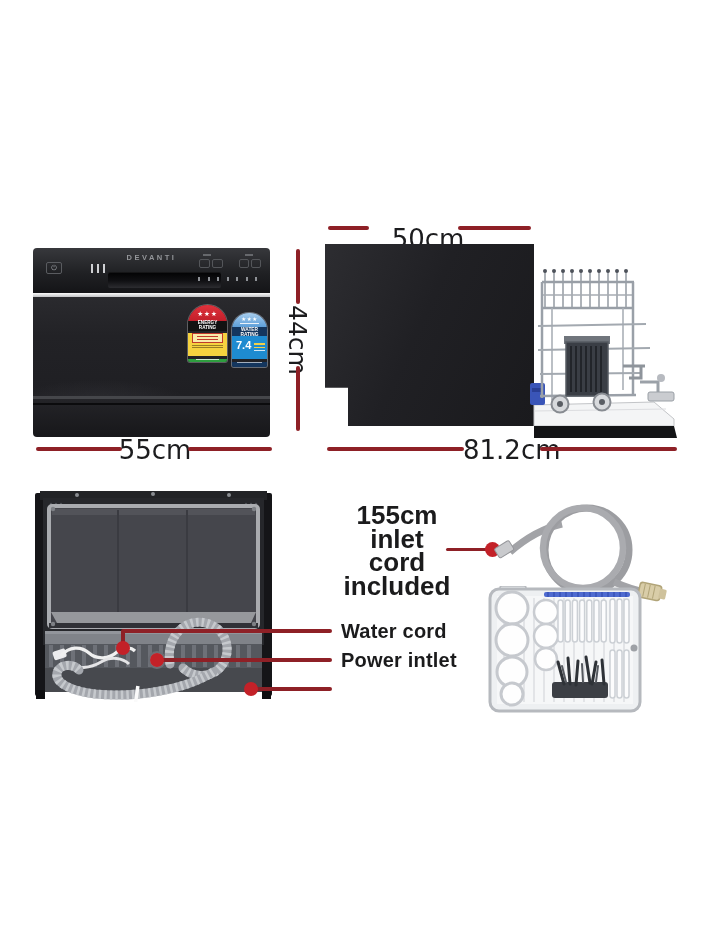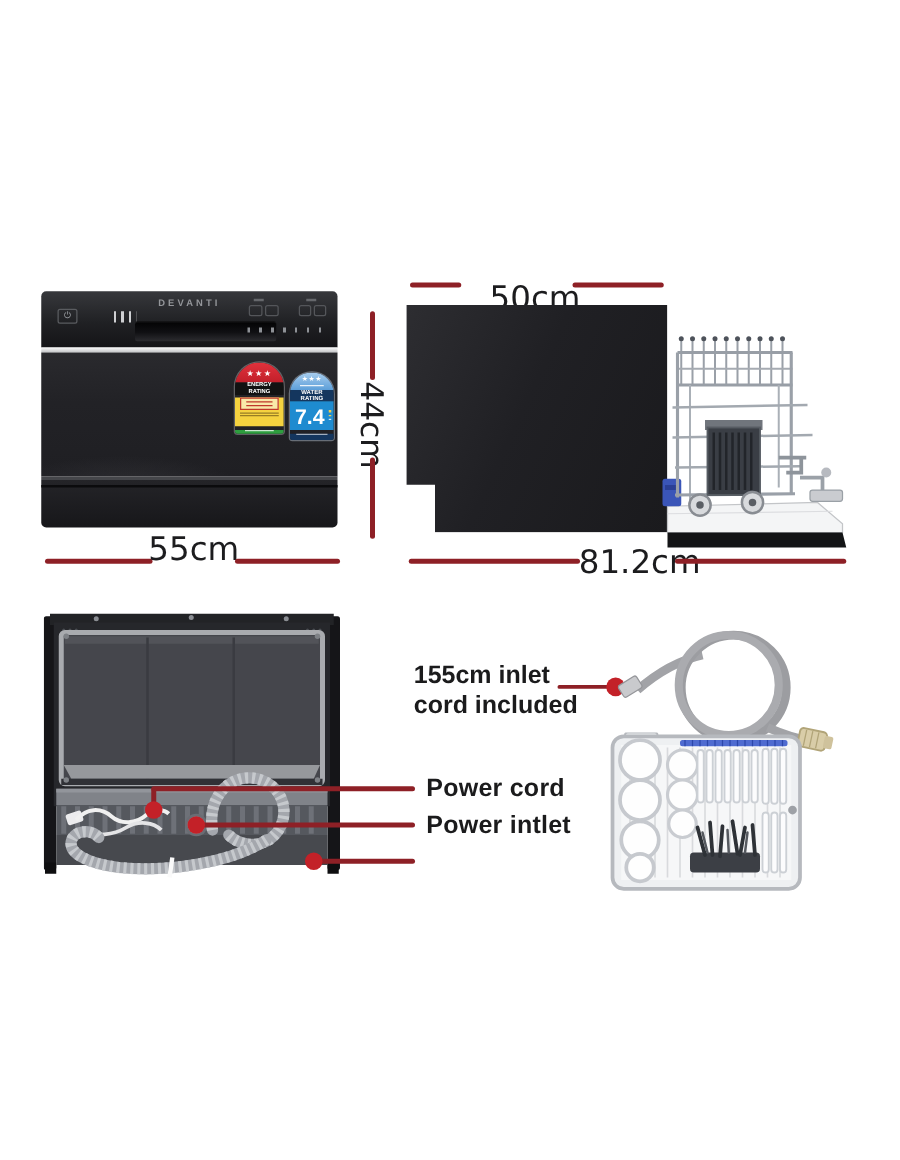--- a/index.html
+++ b/index.html
@@ -9,24 +9,24 @@
   .abs { position:absolute; }
 
   
   .dim-line { position:absolute; background:#8e2026; border-radius:2px; }
   .dim-text { position:absolute; font-family:"DejaVu Sans",sans-serif; font-size:26px; color:#1c1c1e; text-align:center; line-height:28px; }
   .dim-text-v { position:absolute; font-family:"DejaVu Sans",sans-serif; font-size:25px; color:#1c1c1e; writing-mode:vertical-rl; line-height:30px; }
 
   
   .callout-dot { position:absolute; background:#c32128; border-radius:50%; }
   .callout-label { position:absolute; font-size:20px; font-weight:700; color:#1b1b1c; line-height:23px; letter-spacing:.2px; }
-  .note-block { position:absolute; left:331px; top:529px; width:132px; font-size:20px; font-weight:700; color:#1b1b1c; line-height:23.5px; }
+  .note-block { position:absolute; left:331px; top:504px; width:132px; text-align:center; font-size:26px; font-weight:700; color:#1b1b1c; line-height:23.5px; }
 
   
-  .front { position:absolute; left:33px; top:233px; width:237px; height:189px; border-radius:4px; }
+  .front { position:absolute; left:33px; top:248px; width:237px; height:189px; border-radius:4px; }
   .front .cp { position:absolute; left:0; top:0; width:237px; height:45px; border-radius:4px 4px 0 0;
     background:linear-gradient(180deg,#37383c 0%,#202124 55%,#141417 100%); }
   .front .brand { position:absolute; top:5px; left:0; width:100%; text-align:center; font-size:7.5px; font-weight:700; letter-spacing:2.5px; color:#94969a; }
   .front .power-btn { position:absolute; left:13px; top:14px; width:16px; height:12px; border:1px solid #5a5c60; border-radius:2px;
     color:#a0a3a8; font-size:7px; line-height:10px; text-align:center; }
   .front .marks { position:absolute; left:58px; top:16px; width:18px; height:9px;
     background:repeating-linear-gradient(90deg,#cfd0d3 0 2px,transparent 2px 6px); }
   .front .handle { position:absolute; left:75px; top:24px; width:113px; height:16px; border-radius:2px;
     background:linear-gradient(180deg,#020203,#101013 55%,#2c2c30); box-shadow:inset 0 1px 0 rgba(255,255,255,.08); }
   .mini-btn { position:absolute; top:11px; width:11px; height:9px; border:1px solid #54565a; border-radius:2px; }
@@ -58,21 +58,21 @@
   .e-green i { display:block; height:1px; background:rgba(255,255,255,.75); width:60%; margin:2.5px auto 0; }
 
   .water { position:absolute; left:199px; top:65px; width:35px; height:54px; border-radius:17px 17px 2px 2px; overflow:hidden;
     box-shadow:0 0 0 1px rgba(190,205,220,.45); z-index:3; }
   .w-top { height:14px; background:linear-gradient(#a8cdee,#5d9fd9); text-align:center; }
   .w-top .stars { font-size:5.5px; color:#fff; letter-spacing:.5px; padding-top:3px; }
   .w-top i { display:block; height:1px; background:rgba(255,255,255,.85); width:55%; margin:1px auto 0; }
   .w-navy { height:9px; background:#14365e; color:#fff; font-size:4.8px; line-height:5px; font-weight:700; text-align:center; }
   .w-navy i { display:block; height:1px; background:#cfe0f2; width:76%; margin:1px auto 0; }
   .w-body { height:23px; background:#1e8bd0; display:flex; }
-  .w-value { font-size:17px; font-weight:700; color:#fff; padding:3px 0 0 4px; }
+  .w-value { font-size:11px; font-weight:700; color:#fff; padding:3px 0 0 4px; }
   .w-side { margin:5px 2px 0 3px; flex:1; }
   .w-side i { display:block; height:1.5px; background:#f2cf49; margin-top:2px; }
   .w-side i.w { background:rgba(255,255,255,.8); height:1px; }
   .w-bottom { height:8px; background:#14365e; }
   .w-bottom i { display:block; height:1px; background:rgba(255,255,255,.6); width:70%; margin:3px auto 0; }
 
   
   .side-panel { position:absolute; left:325px; top:244px; width:209px; height:182px;
     background:linear-gradient(115deg,#2d2d31 0%,#202024 45%,#1a1a1d 100%);
     clip-path:polygon(0 0,100% 0,100% 100%,11% 100%,11% 79%,0 79%); }
@@ -142,21 +142,21 @@
           <i></i>
         </div>
     </div>
   </div>
 
   <div class="dim-line" style="left:296px; top:249px; width:3.5px; height:55px;"></div>
   <div class="dim-text-v" style="left:282px; top:305px;">44cm</div>
   <div class="dim-line" style="left:296px; top:366px; width:3.5px; height:65px;"></div>
 
   <div class="dim-line" style="left:36px; top:447px; width:86px; height:4px;"></div>
-  <div class="dim-text" style="left:117px; top:426px; width:76px;">55cm</div>
+  <div class="dim-text" style="left:117px; top:436px; width:76px;">55cm</div>
   <div class="dim-line" style="left:188px; top:447px; width:84px; height:4px;"></div>
 
   <div class="dim-line" style="left:328px; top:226px; width:41px; height:4px;"></div>
   <div class="dim-text" style="left:390px; top:213px; width:76px;margin-top:12px;">50cm</div>
   <div class="dim-line" style="left:458px; top:226px; width:73px; height:4px;"></div>
 
   <div class="side-panel"></div>
 
   <div class="abs" style="left:528px; top:258px; width:152px; height:182px;">
     <svg width="152" height="182" viewBox="0 0 152 182">
@@ -316,21 +316,21 @@
       <path d="M178,182 C150,200 100,208 60,204 C36,201 20,193 22,183 C24,174 38,173 44,180" fill="none" stroke="#a4a7ad" stroke-width="9" stroke-linecap="round"></path>
       <path d="M178,182 C150,200 100,208 60,204 C36,201 20,193 22,183 C24,174 38,173 44,180" fill="none" stroke="#c6c9cd" stroke-width="9" stroke-dasharray="2.5,3"></path>
 
       <rect x="100" y="196" width="3.5" height="16" fill="#fafafa" transform="rotate(8 102 204)"></rect>
     </svg>
   </div>
 
   <div class="dim-line" style="left:121px; top:630px; width:3.5px; height:19px;"></div>
   <div class="dim-line" style="left:121px; top:629px; width:211px; height:3.5px;"></div>
   <div class="callout-dot" style="left:115.5px; top:640.5px; width:14.5px; height:14.5px;"></div>
-  <div class="callout-label" style="left:341px; top:620px;">Power cord</div>
+  <div class="callout-label" style="left:341px; top:620px;">Water cord</div>
 
   <div class="dim-line" style="left:157px; top:658px; width:175px; height:3.5px;"></div>
   <div class="callout-dot" style="left:149.5px; top:652.5px; width:14.5px; height:14.5px;"></div>
   <div class="callout-label" style="left:341px; top:649px;">Power intlet</div>
 
   <div class="dim-line" style="left:251px; top:687px; width:81px; height:3.5px;"></div>
   <div class="callout-dot" style="left:243.5px; top:681.5px; width:14.5px; height:14.5px;"></div>
 
   <div class="note-block">
     <div>155cm inlet</div>

